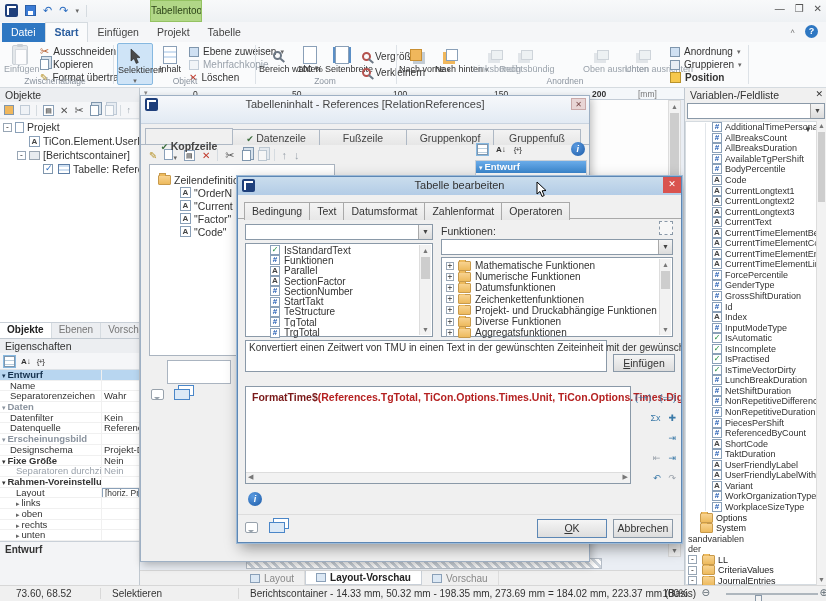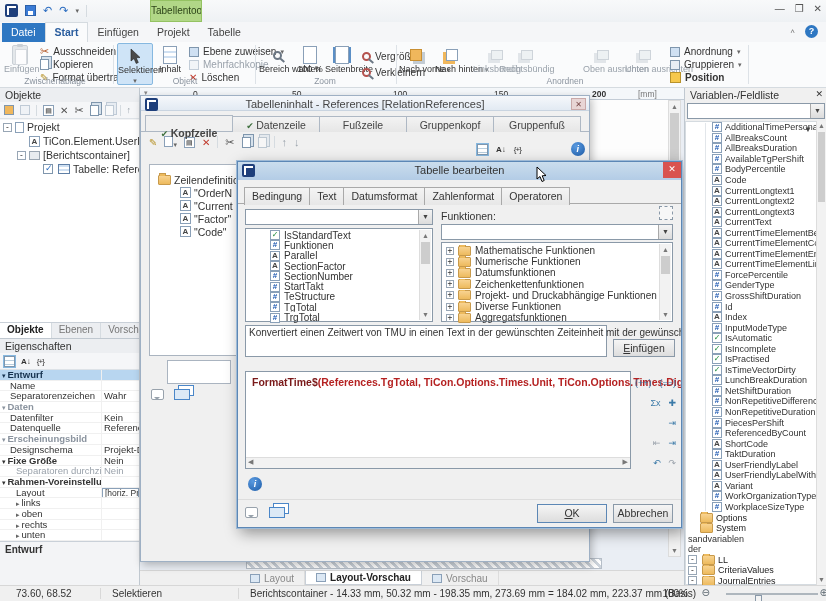--- a/index.html
+++ b/index.html
@@ -104,21 +104,21 @@
 #vscroll{position:absolute;right:3px;top:12px;width:13px;bottom:28px;background:#f2f2f2;border:1px solid #dcdcdc}
 .sthumb{position:absolute;left:1px;width:9px;background:#cdcdcd}
 .sarrow{position:absolute;left:0;width:11px;height:11px;color:#777;font-size:7px;text-align:center;line-height:11px}
 #hatch{position:absolute;left:106px;top:470px;width:356px;height:11px;background:repeating-linear-gradient(45deg,#fff 0 3px,#cdd4dc 3px 6px);border:1px solid #b6bec8}
 #viewtabs{position:absolute;left:0;top:482px;width:544px;height:15px;background:#f0f0f0;border-top:1px solid #d7d7d7;display:flex;padding-left:100px;font-size:10px}
 .vtab{display:flex;align-items:center;gap:4px;padding:0 10px;color:#888;border-right:1px solid #ddd}
 .vtab.s-active{background:#fff;color:#222;font-weight:bold;border:1px solid #c9d0d8;border-top:none}
 .i-vt{display:inline-block;width:10px;height:9px;border:1px solid #8aa0b8;background:#dce8f4}
 
 #tablewin{left:140px;top:95px;width:450px;height:467px;background:#f0f0f0;border:1px solid #9eb0c4;box-shadow:2px 3px 8px rgba(0,0,0,.25)}
-#tw-title{height:15px;background:linear-gradient(#f6f8fb,#e2eaf3);border-bottom:1px solid #c9d4e0;text-align:center;font-size:11px;color:#444;line-height:16px;position:relative}
+#tw-title{height:28px;background:linear-gradient(#f6f8fb,#e2eaf3);border-bottom:1px solid #c9d4e0;text-align:center;font-size:11px;color:#444;line-height:16px;position:relative}
 #tw-title .applogo{position:absolute;left:4px;top:2px}
 #tw-close{position:absolute;right:3px;top:2px;width:15px;height:12px;background:#e8d5d5;border:1px solid #c9a9a9;color:#7a4a4a;font-size:8px;line-height:11px;text-align:center}
 #tw-tabs{display:flex;padding:4px 4px 0 4px;border-bottom:1px solid #aeb8c4;height:21px}
 .twtab{width:88px;text-align:center;font-size:10.5px;border:1px solid #aeb8c4;border-bottom:none;background:linear-gradient(#f3f3f3,#e6e6e6);margin-right:-1px;padding-top:2px;position:relative;top:1px;color:#444}
 .twtab.s-active{background:#f0f0f0;top:0;padding-top:11px;z-index:2;font-weight:bold}
 .twtab.t-checked::before{content:"✔ ";color:#3c6e3c;font-size:9px}
 #tw-toolbar{height:20px;display:flex;align-items:center;gap:7px;padding:0 8px}
 #tw-props{position:absolute;left:334px;top:64px;width:112px;height:24px;background:#fff;font-size:9.5px;border:1px solid #c9d0d8}
 #tw-props .hdr{height:12px;background:linear-gradient(#6aabe8,#3b87cf);color:#fff;font-weight:bold;padding-left:3px;line-height:12px}
 #tw-props .hdr::before{content:"▾ ";font-size:7px}
@@ -130,21 +130,21 @@
 .ttrow{display:flex;align-items:center;gap:3px;height:13px;padding-left:8px;white-space:nowrap;overflow:hidden}
 .ttrow.ind-1{padding-left:30px}
 .i-folder{display:inline-block;flex:none;width:13px;height:10px;background:linear-gradient(#f8d391,#edba5d);border:1px solid #c89a4b;border-radius:1px;position:relative}
 .i-folder::before{content:"";position:absolute;left:0;top:-3px;width:5px;height:2px;background:#edba5d;border:1px solid #c89a4b;border-bottom:none}
 #tw-minibox{position:absolute;left:26px;top:264px;width:64px;height:24px;background:#fff;border:1px solid #aab4c0}
 #tw-icons{position:absolute;left:10px;top:293px;display:flex;gap:10px;align-items:center}
 .i-comment{display:inline-block;width:13px;height:11px;border:1px solid #98a2ac;border-radius:2px;background:#fff;position:relative}
 .i-comment::before{content:"";position:absolute;left:2px;bottom:-4px;border:3px solid transparent;border-top-color:#98a2ac}
 .i-winstack{display:inline-block;width:16px;height:11px;border:1px solid #4a86c8;background:#dce9f6;box-shadow:4px -4px 0 -1px #fff,4px -4px 0 0 #4a86c8}
 
-#editdlg{left:237px;top:161px;width:445px;height:367px;background:#f0f0f0;border:1px solid #5c87b5;outline:1px solid #9ebad6;box-shadow:3px 5px 14px rgba(0,0,0,.4)}
+#editdlg{left:237px;top:176px;width:445px;height:367px;background:#f0f0f0;border:1px solid #5c87b5;outline:1px solid #9ebad6;box-shadow:3px 5px 14px rgba(0,0,0,.4)}
 #ed-title{height:18px;background:linear-gradient(#cadded,#b3cce6);text-align:center;font-size:11px;color:#333;line-height:17px;position:relative}
 #ed-title .applogo{position:absolute;left:4px;top:2px}
 #ed-close{position:absolute;right:0;top:0;width:18px;height:16px;background:#d9534f;color:#fff;font-size:9px;line-height:15px;text-align:center;font-weight:bold}
 #ed-tabs{display:flex;padding:6px 6px 0 6px;height:24px;border-bottom:1px solid #a9a9a9}
 .edtab{padding:2px 7px 0 7px;font-size:10.5px;border:1px solid #a9a9a9;border-bottom:none;background:linear-gradient(#f4f4f4,#e7e7e7);margin-right:-1px;position:relative;top:1px;height:18px;color:#333}
 .edtab.s-active{background:#f0f0f0;top:0;height:19px;z-index:2}
 .combo{background:#fff;border:1px solid #8a99a8;position:relative;height:16px}
 .combo .cbtn{position:absolute;right:0;top:0;bottom:0;width:14px;background:linear-gradient(#f4f4f4,#dcdcdc);border-left:1px solid #a9a9a9;font-size:7px;color:#444;text-align:center;line-height:14px}
 #ed-varcombo{position:absolute;left:7px;top:47px;width:188px}
 #ed-varlist{position:absolute;left:7px;top:66px;width:188px;height:94px;background:#fff;border:1px solid #8a99a8;font-size:10px;padding-top:1px}

